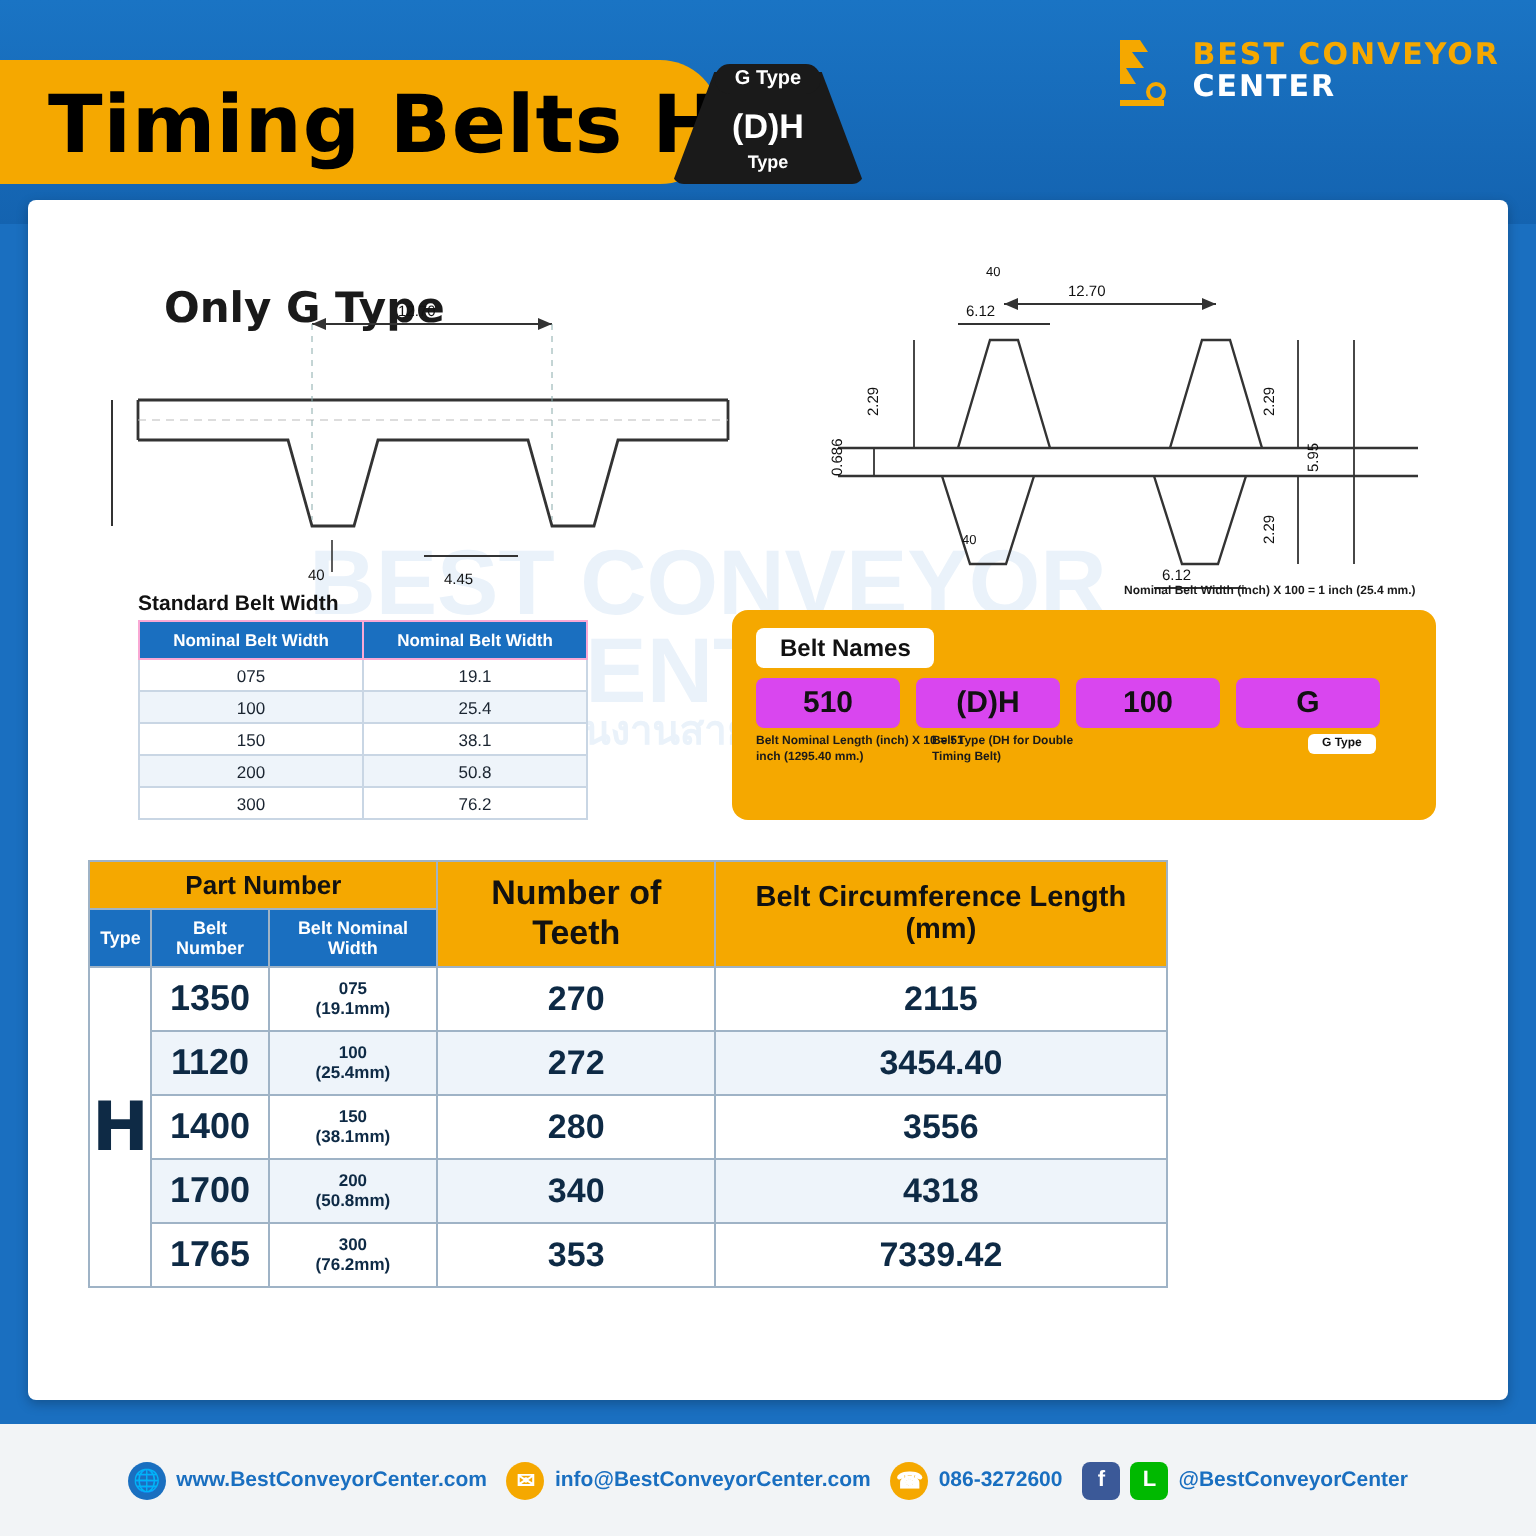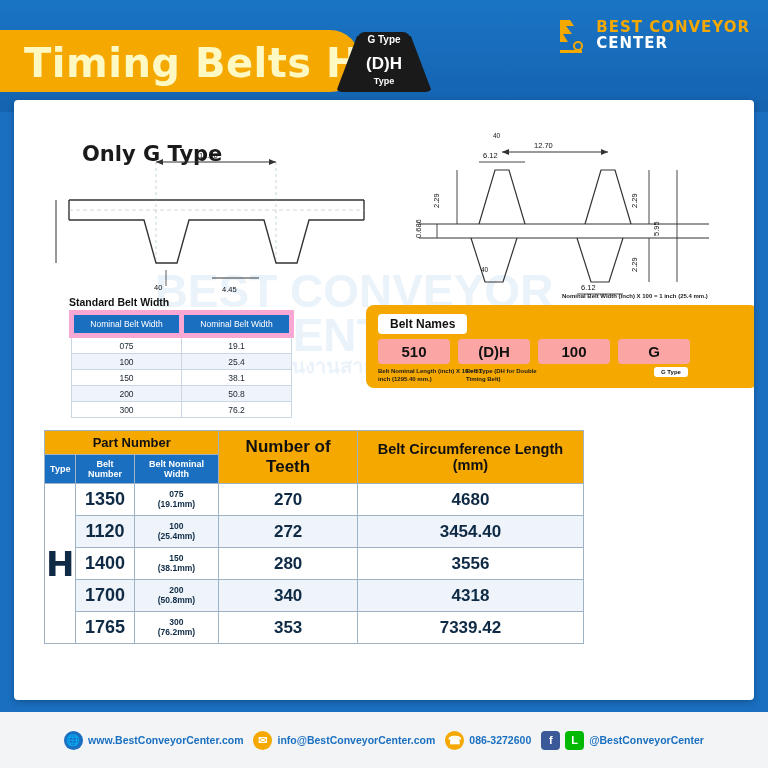--- a/index.html
+++ b/index.html
@@ -19,21 +19,21 @@
     position:absolute;top:0;left:0;width:768px;height:112px;
     background:linear-gradient(180deg,#1a74c4 0%,#1463b0 100%);
   }
   .title-band{
     position:absolute;left:0;top:30px;width:360px;height:62px;
     background:#f5a800;
     border-top-right-radius:30px;border-bottom-right-radius:30px;
   }
   .title-text{
     position:absolute;left:24px;top:40px;
-    font-size:40px;font-weight:bold;color:#fef9c3;letter-spacing:0.5px;
+    font-size:40px;font-weight:bold;color:#000000;letter-spacing:0.5px;
     font-family:"DejaVu Sans", sans-serif;
   }
   
   .brand{
     position:absolute;right:18px;top:16px;display:flex;align-items:center;gap:8px;
   }
   .brand-mark{
     width:34px;height:40px;position:relative;
   }
   .brand-text{
@@ -89,43 +89,43 @@
 
   
   .sbw-title{
     position:absolute;left:55px;top:196px;font-size:10.5px;font-weight:bold;color:#111;
   }
   table.sbw{
     position:absolute;left:55px;top:210px;width:225px;border-collapse:collapse;
     font-size:9px;
   }
   table.sbw th{
-    background:#1a6fc0;color:#fff;font-size:8.5px;font-weight:normal;
-    border:5px solid #f9a8d4;padding:4px 2px;text-align:center;
+    background:#1a6fc0;color:#fff;font-size:8.5px;font-weight:bold;
+    border:1px solid #f9a8d4;padding:4px 2px;text-align:center;
   }
   table.sbw td{
     border:1px solid #c9d6e4;padding:2.5px 2px;text-align:center;color:#1a2430;font-size:8.5px;
   }
   table.sbw tr:nth-child(odd) td{background:#ffffff;}
   table.sbw tr:nth-child(even) td{background:#eef4fa;}
 
   
   .bn-box{
-    position:absolute;left:352px;top:205px;width:352px;height:83px;
-    background:#f5a800;border-radius:8px;padding-left:40px;
+    position:absolute;left:352px;top:205px;width:352px;height:105px;
+    background:#f5a800;border-radius:8px;
   }
   .bn-title{
     position:absolute;left:12px;top:9px;background:#ffffff;border-radius:4px;
     padding:3px 12px;font-size:12px;font-weight:bold;color:#111;
   }
   .bn-fields{
     position:absolute;left:12px;top:34px;display:flex;gap:8px;
   }
   .bn-f{
-    background:#fca5a5;border-radius:4px;width:72px;height:25px;
+    background:#d946ef;border-radius:4px;width:72px;height:25px;
     display:flex;align-items:center;justify-content:center;
     font-size:15px;font-weight:bold;color:#111;
   }
   .bn-note{
     position:absolute;font-size:6px;color:#1a1a1a;line-height:1.25;font-weight:bold;
   }
   .bn-note.n1{left:12px;top:63px;width:110px;}
   .bn-note.n2{left:100px;top:63px;width:90px;}
   .bn-note.n3{left:196px;top:-12px;width:150px;}
   .bn-g{
@@ -348,21 +348,21 @@
     </thead>
     <tbody>
       <tr class="rw-a">
         <td class="mt-type-cell" rowspan="5">H</td>
         <td class="mt-bn">1350</td>
         <td class="mt-bw">
           <span>075</span><br>
           <span>(19.1mm)</span>
         </td>
         <td class="mt-val">270</td>
-        <td class="mt-val">4680</td>
+        <td class="mt-val">2115</td>
       </tr>
       <tr class="rw-b">
         <td class="mt-bn">1120</td>
         <td class="mt-bw">
           <span>100</span><br>
           <span>(25.4mm)</span>
         </td>
         <td class="mt-val">272</td>
         <td class="mt-val">3454.40</td>
       </tr>

